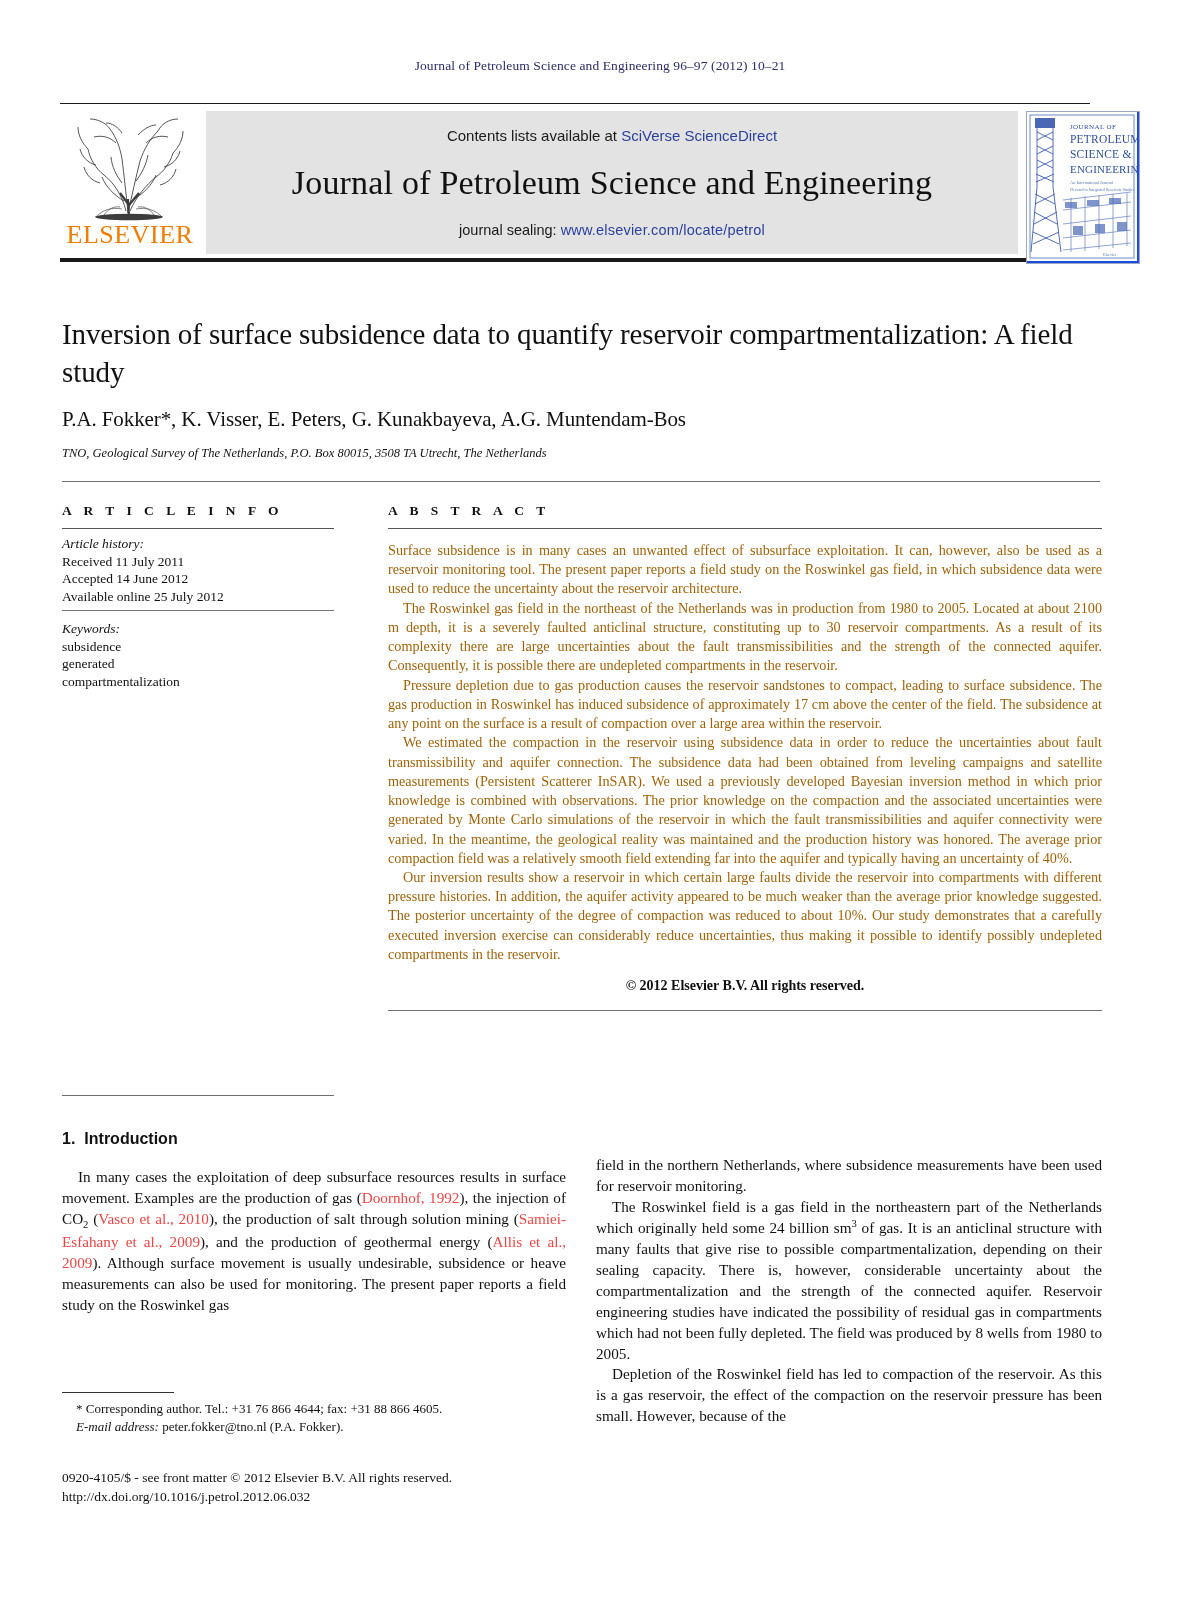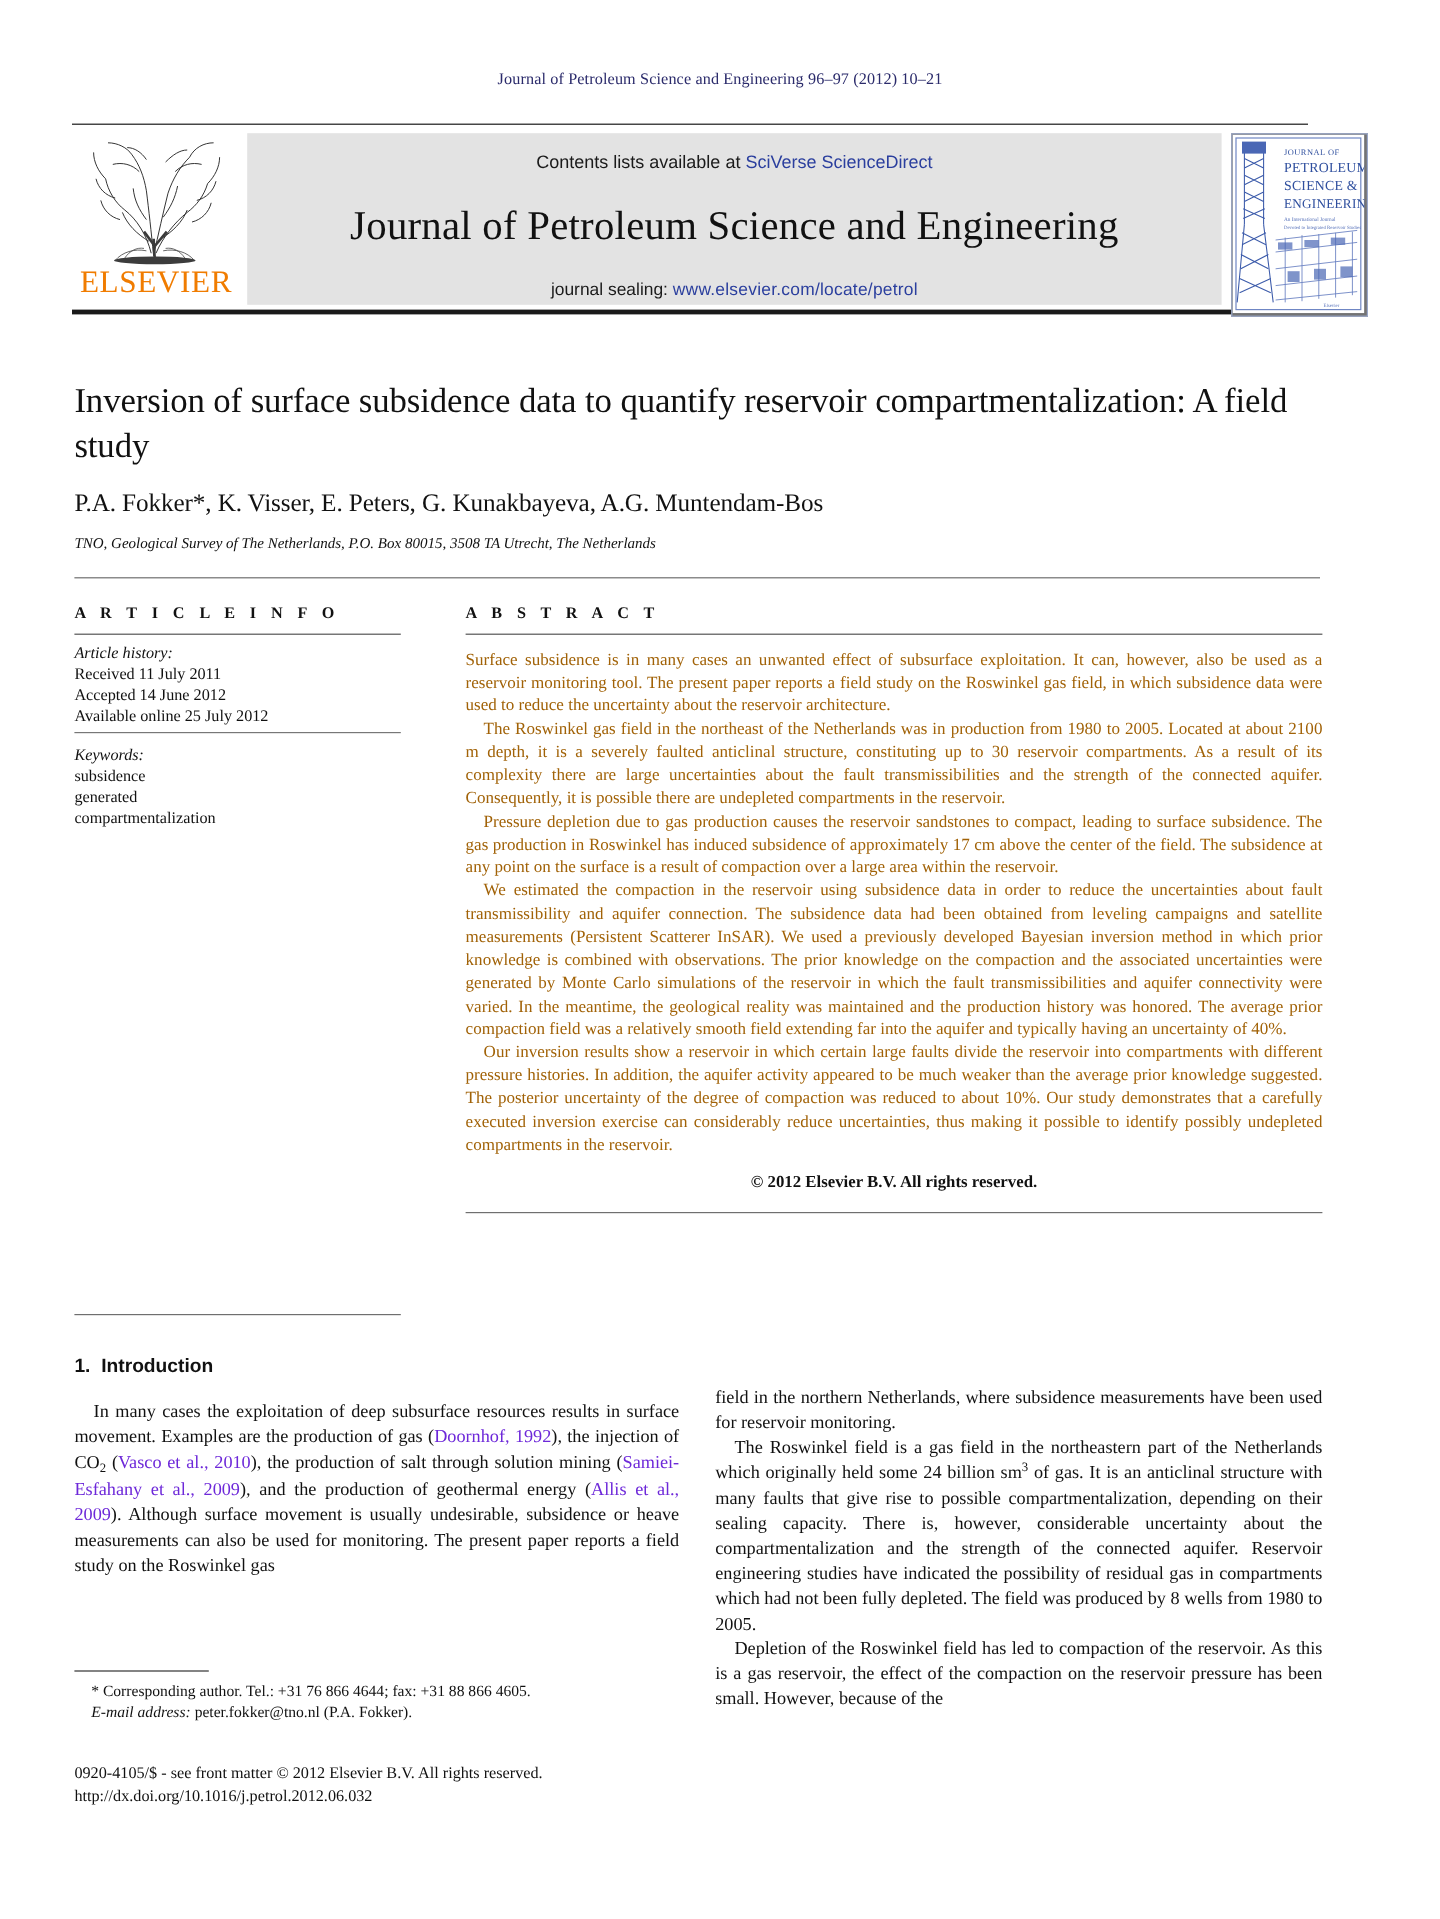--- a/index.html
+++ b/index.html
@@ -74,21 +74,21 @@
   }
   .masthead-center {
     flex: 1 1 auto;
     background: #e3e3e3;
     margin-left: 6px;
     margin-right: 8px;
     display: flex;
     flex-direction: column;
     align-items: center;
     justify-content: space-between;
-    padding: 16px 10px 4px 10px;
+    padding: 16px 10px 16px 10px;
     box-sizing: border-box;
   }
   .contents-line {
     font-family: "Liberation Sans", sans-serif;
     font-size: 15px;
     color: #1a1a1a;
   }
   .contents-line .sd-link { color: #2b3f9e; }
   .journal-title {
     font-family: "Liberation Serif", serif;
@@ -101,21 +101,21 @@
     font-family: "Liberation Sans", sans-serif;
     font-size: 14.5px;
     color: #1a1a1a;
   }
   .homepage-line .url { color: #2b3f9e; letter-spacing: 0.2px; }
   .cover-thumb {
     flex: 0 0 112px;
     width: 112px;
     height: 151px;
     border: 1px solid #9aa7c9;
-    background: #737373;
+    background: #1d4ed8;
     position: relative;
     overflow: hidden;
   }
   .masthead-rule-bottom {
     border-top: 4px solid #1a1a1a;
     width: 1030px;
     margin-top: 4px;
   }
 
   
@@ -252,21 +252,21 @@
   .sec-title .num { margin-right: 9px; }
   .bodytext {
     font-family: "Liberation Serif", serif;
     font-size: 15.2px;
     line-height: 1.37;
     text-align: justify;
     color: #111;
   }
   .bodytext p { margin: 0; }
   .bodytext p.indent { text-indent: 16px; }
-  .cite { color: #6d28d9; }
+  .cite { color: #ef4444; }
   sub, sup { font-size: 0.70em; }
 
   
   .footnote {
     position: absolute;
     top: 1392px;
     left: 62px;
     width: 504px;
   }
   .footnote-rule {

